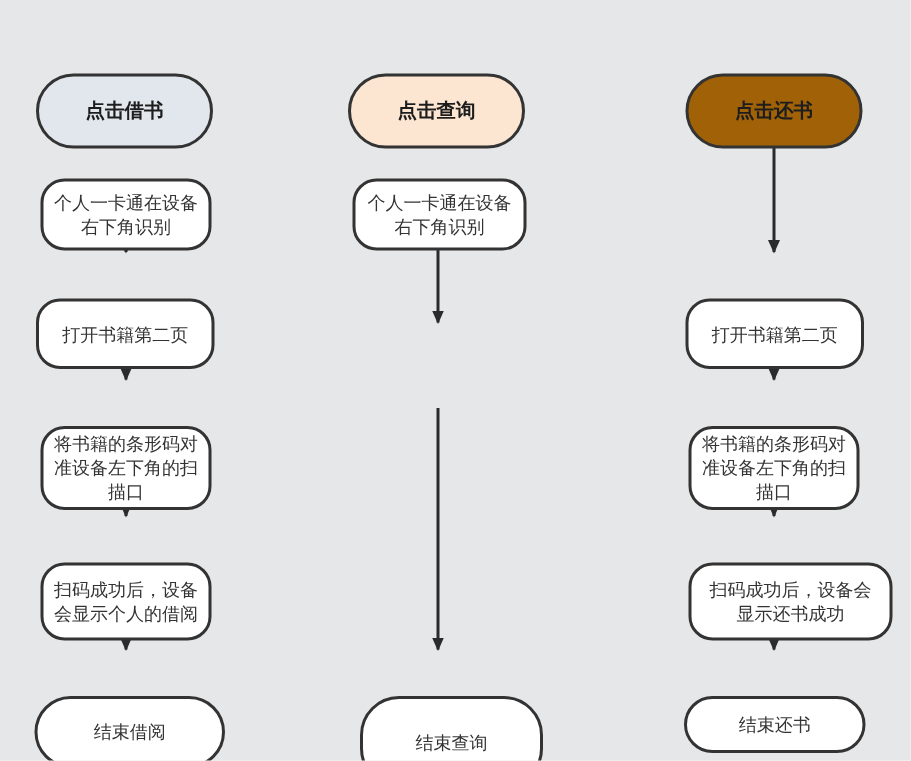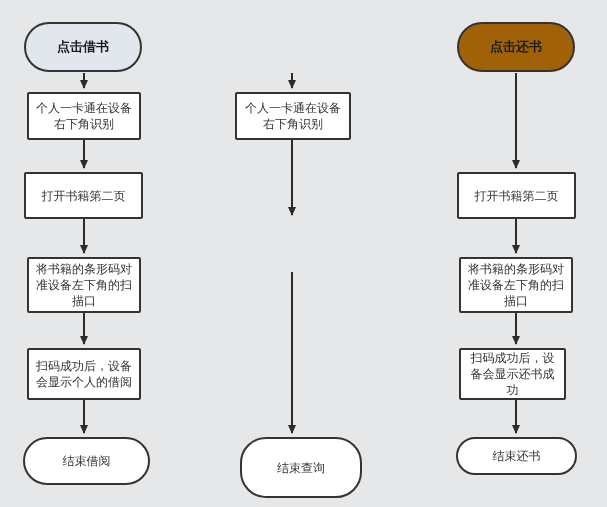--- a/index.html
+++ b/index.html
@@ -29,22 +29,23 @@
     background: #ffffff;
     border: 2px solid #333333;
     display: flex;
     align-items: center;
     justify-content: center;
     text-align: center;
     font-size: 12px;
     line-height: 16px;
     color: #333333;
     padding: 3px 7px;
+    margin-top: 27px;
   }
-  .process { border-radius: 2px; }
+  .process { border-radius: 16px; }
   .pill    { border-radius: 26px; }
   .header  {
     font-weight: bold;
     font-size: 13px;
     color: #1d1d1d;
   }
 </style>
 </head>
 <body>
 
@@ -73,22 +74,23 @@
     <line x1="516" y1="400" x2="516" y2="433" marker-end="url(#ah)"></line>
   </svg>
 
   <div class="node pill header" style="left: 24px; top: 22px; width: 118px; height: 50px; background: rgb(225, 231, 237);">点击借书</div>
   <div class="node process" style="left:27px;top:92px;width:114px;height:48px;">个人一卡通在设备右下角识别</div>
   <div class="node process" style="left:24px;top:172px;width:119px;height:47px;">打开书籍第二页</div>
   <div class="node process" style="left:27px;top:257px;width:114px;height:56px;">将书籍的条形码对准设备左下角的扫描口</div>
   <div class="node process" style="left:27px;top:348px;width:114px;height:52px;">扫码成功后，设备会显示个人的借阅</div>
   <div class="node pill" style="left:23px;top:437px;width:127px;height:48px;">结束借阅</div>
 
+  <div class="node pill header" style="left: 232px; top: 22px; width: 118px; height: 50px; background: rgb(252, 230, 210);">点击查询</div>
   <div class="node process" style="left:235px;top:92px;width:116px;height:48px;">个人一卡通在设备右下角识别</div>
   <div class="node pill" style="left:240px;top:437px;width:122px;height:61px;">结束查询</div>
 
   <div class="node pill header" style="left: 457px; top: 22px; width: 118px; height: 50px; background: #a16207;">点击还书</div>
   <div class="node process" style="left:457px;top:172px;width:119px;height:47px;">打开书籍第二页</div>
   <div class="node process" style="left:459px;top:257px;width:114px;height:56px;">将书籍的条形码对准设备左下角的扫描口</div>
-  <div class="node process" style="left:459px;top:348px;width:107px;height:52px;">扫码成功后，设备会显示还书成功</div>
+  <div class="node process" style="left:459px;top:348px;width:136px;height:52px;">扫码成功后，设备会显示还书成功</div>
   <div class="node pill" style="left:456px;top:437px;width:121px;height:38px;">结束还书</div>
 
 </div>
 
 </body></html>

